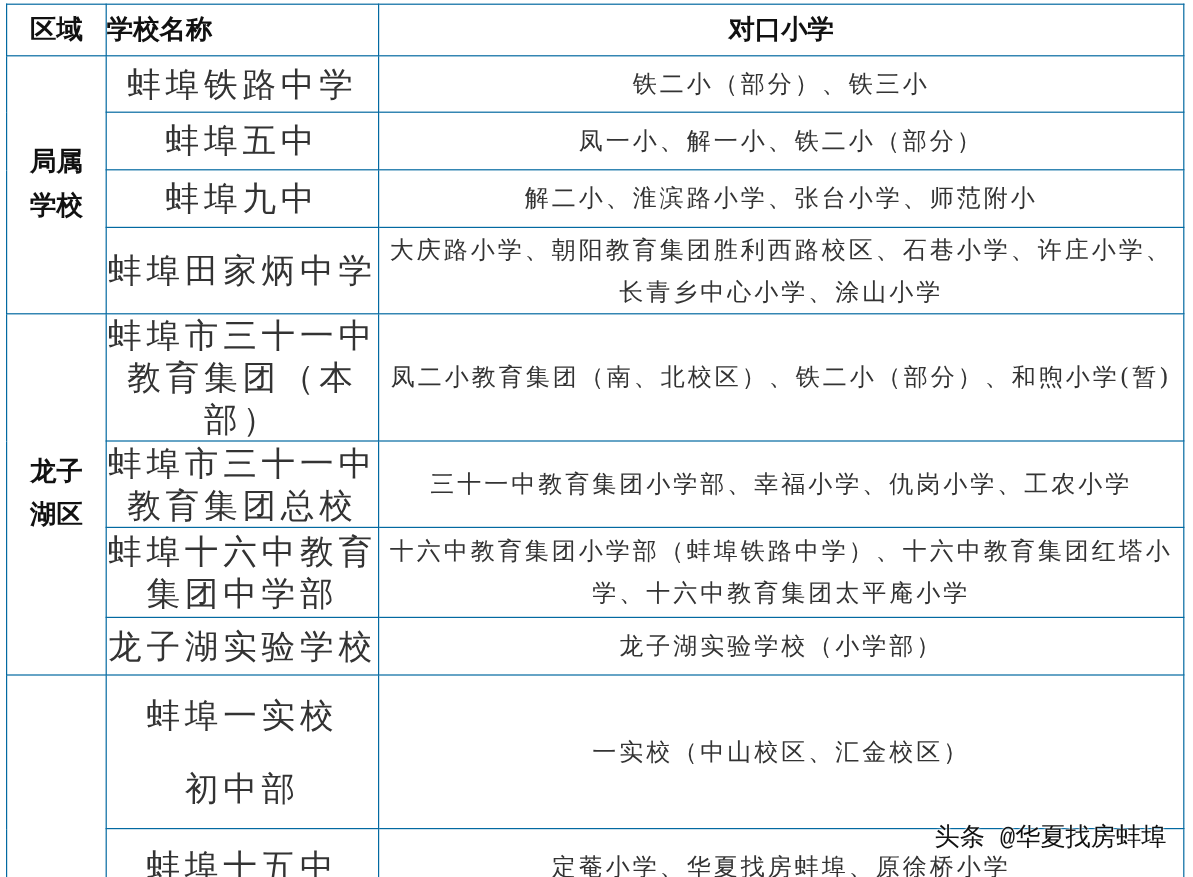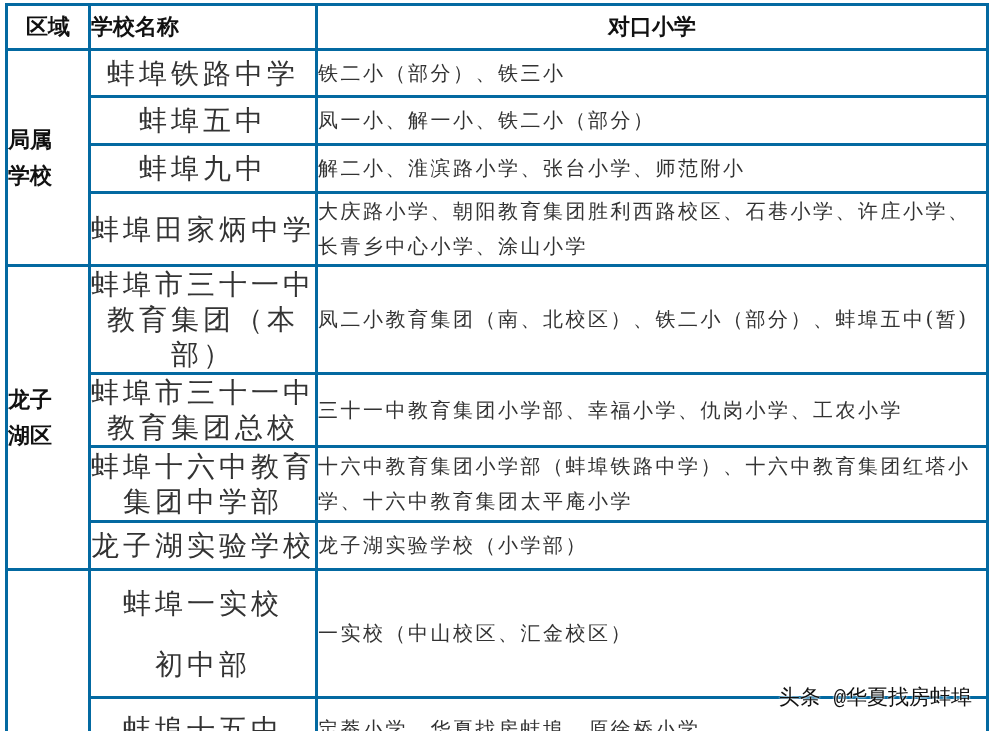--- a/index.html
+++ b/index.html
@@ -7,49 +7,50 @@
     table.schools {
       position: absolute;
       left: 5px; top: 3px;
       width: 981px;
       border-collapse: collapse;
       table-layout: fixed;
       font-family: "DejaVu Serif", "Liberation Serif", serif;
       color: #333333;
     }
     table.schools td, table.schools th {
-      border: 3px solid #0369a1;
+      border: 1px solid #0369a1;
       padding: 0;
       vertical-align: middle;
     }
     th {
       font-family: "DejaVu Sans", "Liberation Sans", sans-serif;
       font-weight: bold;
       font-size: 22px;
       color: #111111;
       height: 42px;
     }
     th.col-region { text-align: center; }
     th.col-school { text-align: left; padding-left: 26px; }
     th.col-primary { text-align: center; }
     td.region {
       font-family: "DejaVu Sans", "Liberation Sans", sans-serif;
       font-weight: bold;
       font-size: 22px;
       color: #111111;
+      text-align: center;
       line-height: 36px;
     }
     td.school {
       text-align: center;
       font-size: 28px;
       letter-spacing: 4px;
       line-height: 35px;
     }
     td.primary {
-      text-align: left;
+      text-align: center;
       font-size: 20px;
       letter-spacing: 2.5px;
       line-height: 35px;
       padding-left: 10px;
       padding-right: 4px;
     }
     .school-stacked span { display: block; }
     .school-stacked span + span { margin-top: 26px; }
     .watermark {
       position: absolute;
@@ -100,21 +101,21 @@
       <td class="school">蚌埠田家炳中学</td>
       <td class="primary">大庆路小学、朝阳教育集团胜利西路校区、石巷小学、许庄小学、长青乡中心小学、涂山小学</td>
     </tr>
 
     <tr style="height:75px">
       <td class="region" rowspan="4">
         <div>龙子</div>
         <div>湖区</div>
       </td>
       <td class="school">蚌埠市三十一中教育集团（本部）</td>
-      <td class="primary">凤二小教育集团（南、北校区）、铁二小（部分）、蚌埠五中(暂)</td>
+      <td class="primary">凤二小教育集团（南、北校区）、铁二小（部分）、和煦小学(暂)</td>
     </tr>
     <tr style="height:72px">
       <td class="school">蚌埠市三十一中教育集团总校</td>
       <td class="primary">三十一中教育集团小学部、幸福小学、仇岗小学、工农小学</td>
     </tr>
     <tr style="height:75px">
       <td class="school">蚌埠十六中教育集团中学部</td>
       <td class="primary">十六中教育集团小学部（蚌埠铁路中学）、十六中教育集团红塔小学、十六中教育集团太平庵小学</td>
     </tr>
     <tr style="height:48px">

